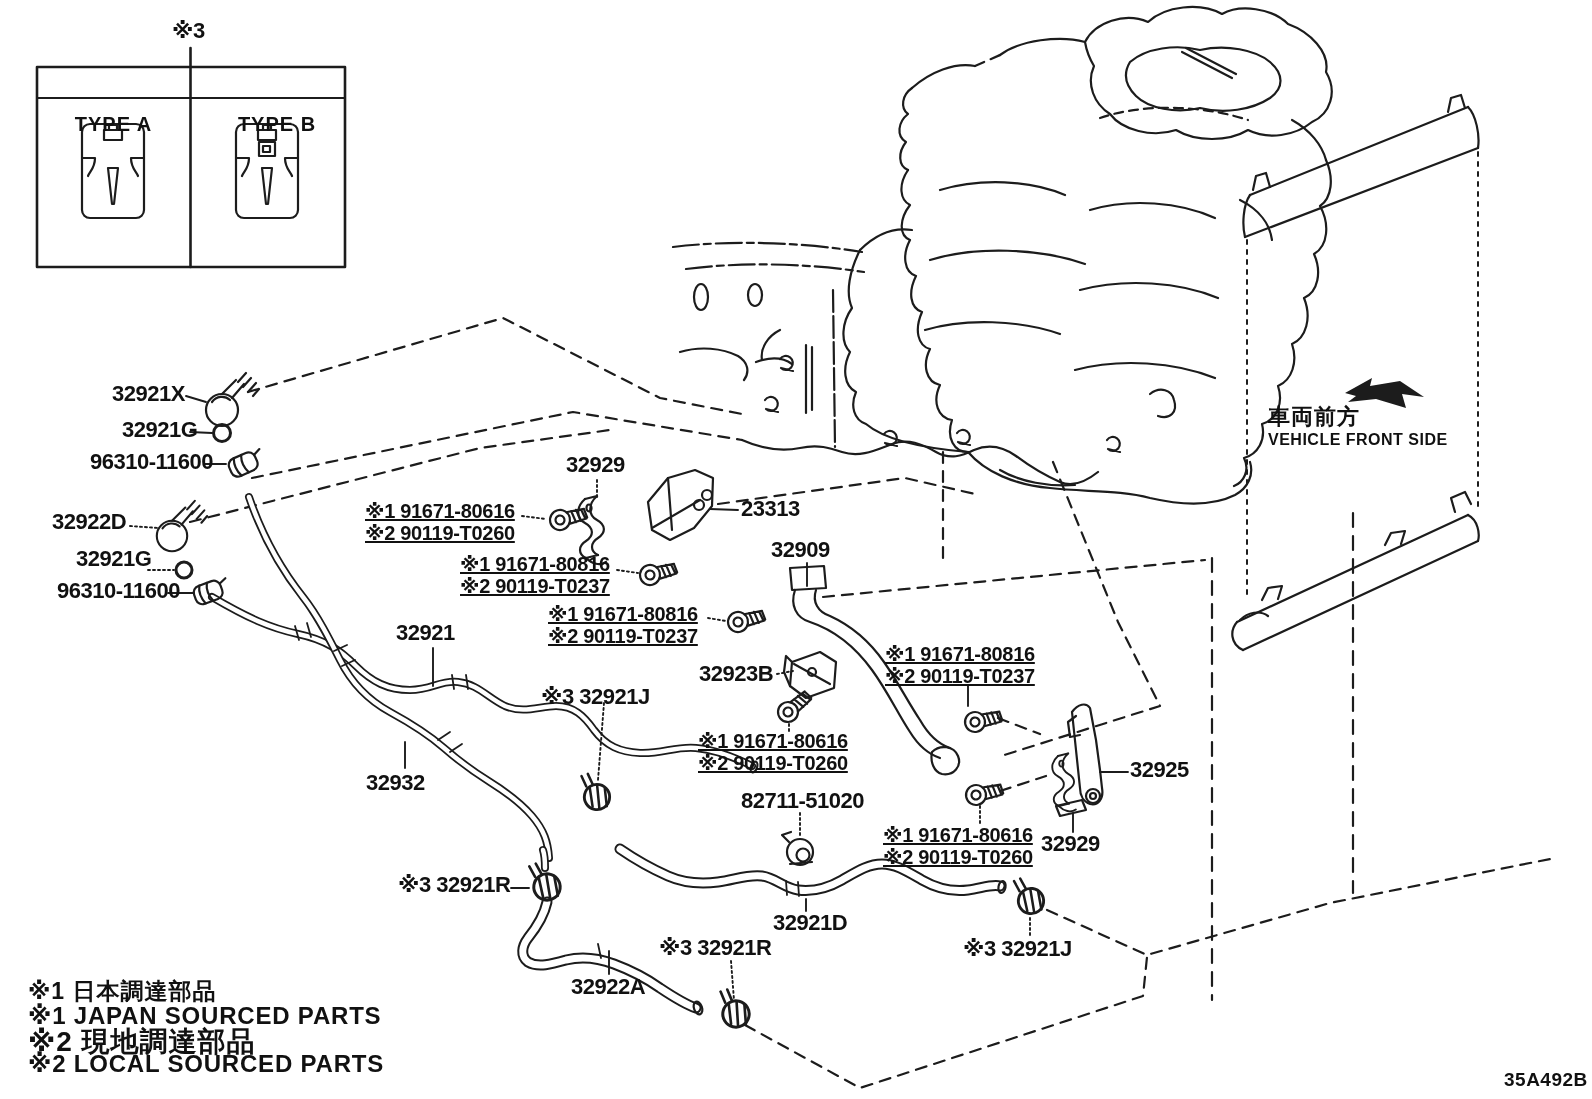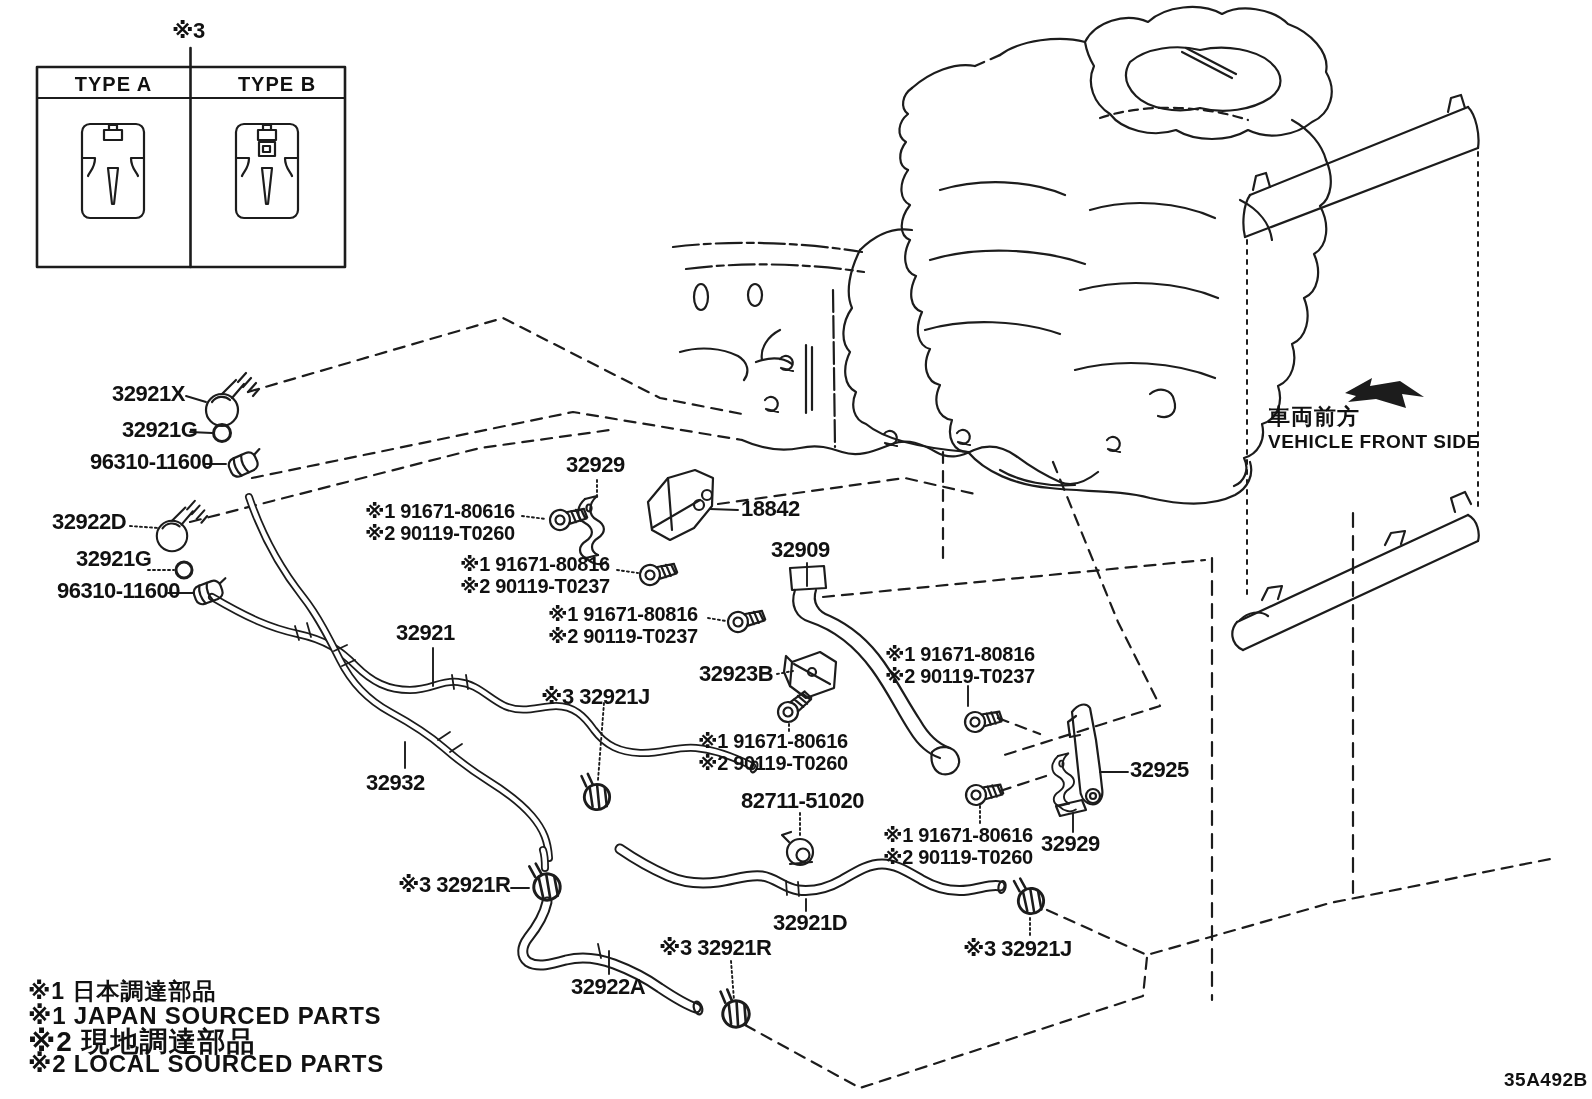--- a/index.html
+++ b/index.html
@@ -1,26 +1,26 @@
 <!DOCTYPE html>
 <html><head>
 <meta charset="utf-8">
 <style>
   html,body{margin:0;padding:0;background:#e8e8e8;}
   #stage{position:relative;width:1592px;height:1099px;background:#ffffff;overflow:hidden;
          font-family:"Liberation Sans","DejaVu Sans",sans-serif;color:#111;}
   #art{position:absolute;left:0;top:0;}
   .lbl{position:absolute;font-weight:700;font-size:22px;letter-spacing:-0.5px;
        white-space:nowrap;line-height:1;color:#111;}
-  .lbl.sm{font-size:20px;letter-spacing:-0.3px;}
+  .lbl.sm{font-size:20px;letter-spacing:-0.3px;text-decoration:underline;}
   .lbl.note{font-size:24px;letter-spacing:0.8px;}
   .lbl.jp{letter-spacing:1px;}
   .lbl.code{font-size:19px;font-weight:700;letter-spacing:0.5px;}
-  .lbl.hdr{font-size:20px;letter-spacing:1px;text-align:center;}
-  .lbl.dir-en{font-size:19px;letter-spacing:0.5px;}
+  .lbl.hdr{font-size:20px;letter-spacing:1px;text-align:center;margin-top:40px;}
+  .lbl.dir-en{font-size:16px;letter-spacing:0.5px;}
 </style>
 </head>
 <body>
 
 <div id="stage">
 
 <svg id="art" width="1592" height="1099" viewBox="0 0 1592 1099" fill="none" stroke="#1c1c1c" stroke-width="2.2" stroke-linecap="round" stroke-linejoin="round">
 
   <defs>
     <g id="bolt">
@@ -260,21 +260,21 @@
 <div class="lbl" style="left:112px;top:383px">32921X</div>
 <div class="lbl" style="left:122px;top:419px">32921G</div>
 <div class="lbl" style="left:90px;top:451px">96310-11600</div>
 <div class="lbl" style="left:52px;top:511px">32922D</div>
 <div class="lbl" style="left:76px;top:548px">32921G</div>
 <div class="lbl" style="left:57px;top:580px">96310-11600</div>
 <div class="lbl" style="left:396px;top:622px">32921</div>
 <div class="lbl" style="left:366px;top:772px">32932</div>
 <div class="lbl" style="left:541px;top:686px">※3 32921J</div>
 <div class="lbl" style="left:566px;top:454px">32929</div>
-<div class="lbl" style="left:741px;top:498px">18842</div>
+<div class="lbl" style="left:741px;top:498px">23313</div>
 <div class="lbl sm" style="left:365px;top:501px">※1 91671-80616</div>
 <div class="lbl sm" style="left:365px;top:523px">※2 90119-T0260</div>
 <div class="lbl sm" style="left:460px;top:554px">※1 91671-80816</div>
 <div class="lbl sm" style="left:460px;top:576px">※2 90119-T0237</div>
 <div class="lbl sm" style="left:548px;top:604px">※1 91671-80816</div>
 <div class="lbl sm" style="left:548px;top:626px">※2 90119-T0237</div>
 <div class="lbl" style="left:771px;top:539px">32909</div>
 <div class="lbl" style="left:699px;top:663px">32923B</div>
 <div class="lbl sm" style="left:698px;top:731px">※1 91671-80616</div>
 <div class="lbl sm" style="left:698px;top:753px">※2 90119-T0260</div>

